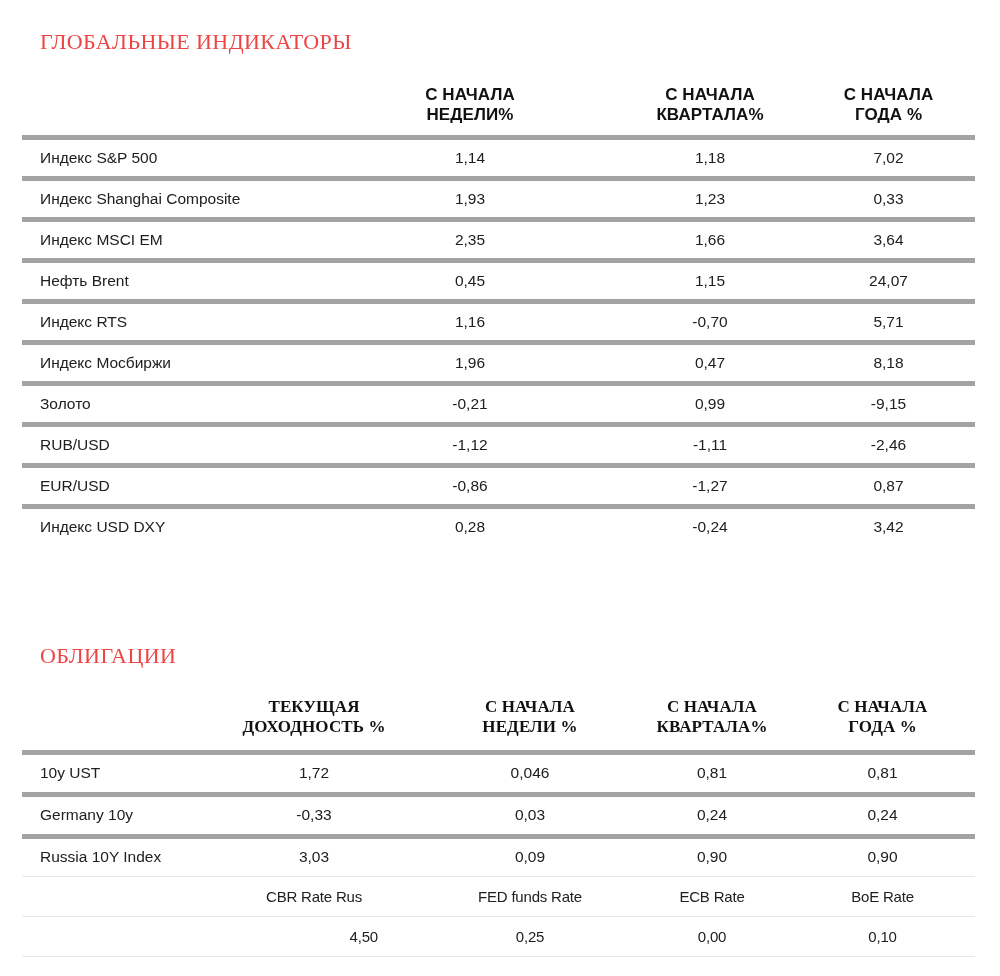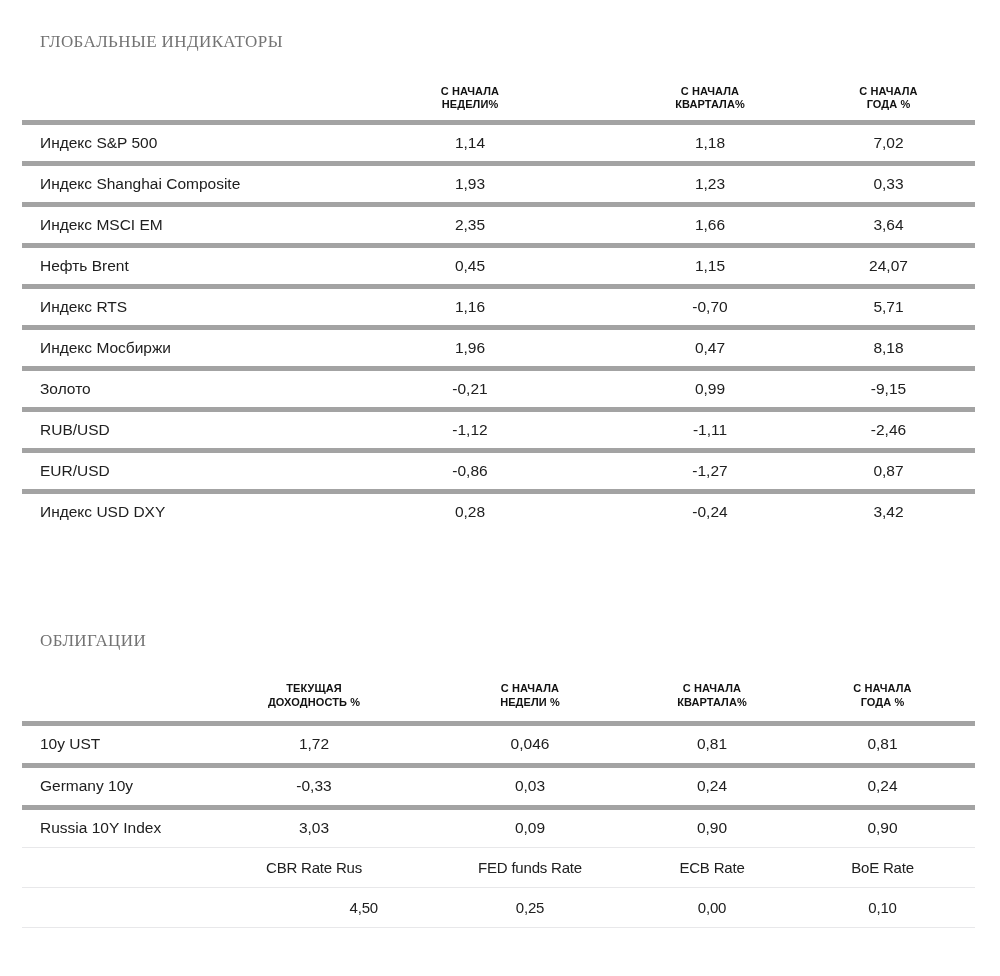--- a/index.html
+++ b/index.html
@@ -15,47 +15,47 @@
     padding-top: 30px;
     background: #ffffff;
     font-family: "Liberation Sans", "DejaVu Sans", sans-serif;
     color: #202020;
     overflow: hidden;
   }
   .section-title {
     margin: 0 0 0 40px;
     font-family: "Liberation Serif", "DejaVu Serif", serif;
     font-weight: normal;
-    font-size: 17px;
+    font-size: 22px;
     line-height: 23px;
     letter-spacing: 0.4px;
-    color: #737373;
+    color: #ef4444;
   }
   .bonds-title {
     margin-top: 99px;
   }
   table.tbl {
     border-collapse: collapse;
     table-layout: fixed;
     margin-left: 22px;
     width: 953px;
   }
   .tbl1 { margin-top: 32px; }
   .tbl2 { margin-top: 30px; }
   th {
-    font-size: 11px;
+    font-size: 17px;
     font-weight: bold;
     color: #111111;
     line-height: 1.2;
     letter-spacing: 0.1px;
     vertical-align: bottom;
     padding: 0 0 9px 0;
     white-space: pre-line;
   }
-  .tbl2 th { padding-bottom: 12px; }
+  .tbl2 th { padding-bottom: 12px; font-family: Liberation Serif, serif; }
   td {
     font-size: 15.5px;
     color: #202020;
     height: 36px;
     vertical-align: middle;
     padding: 0;
   }
   .tbl2 td { height: 37px; }
   .num { text-align: center; }
   .lbl { text-align: left; padding-left: 18px; }

